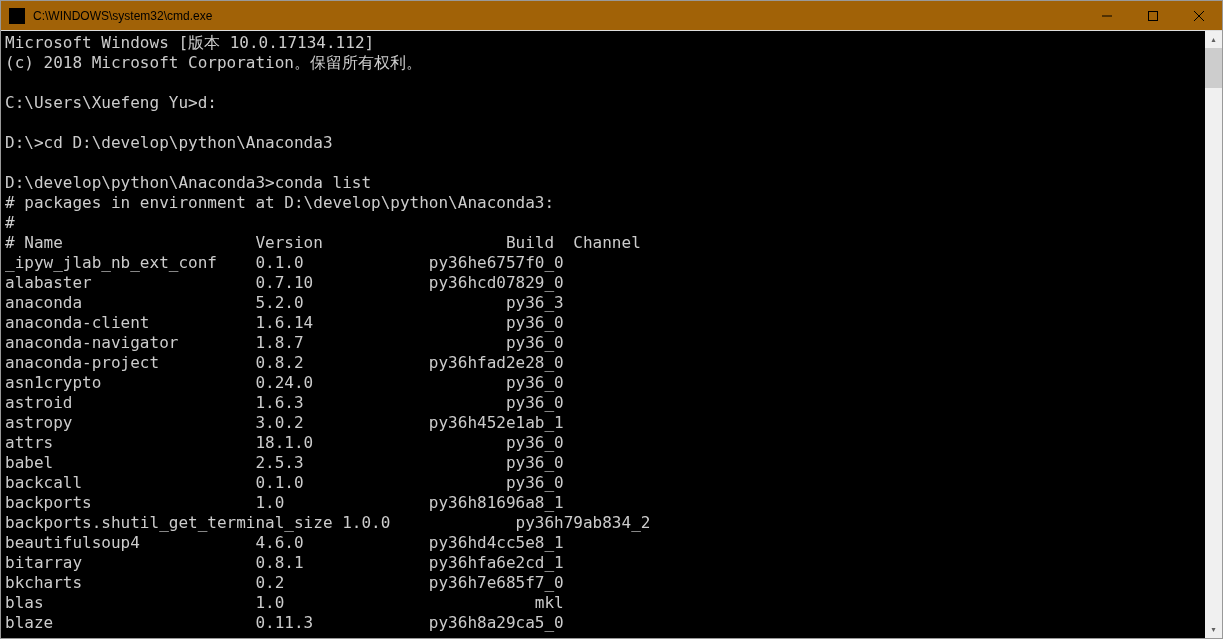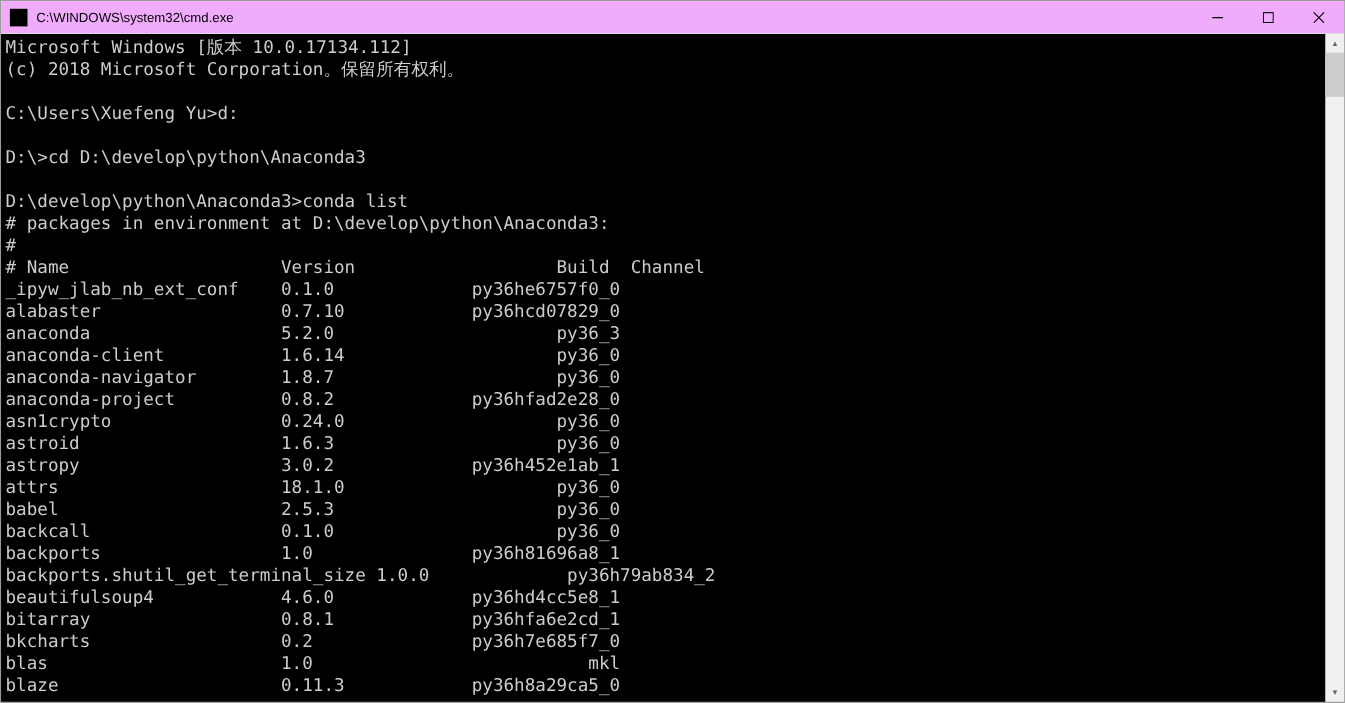--- a/index.html
+++ b/index.html
@@ -12,21 +12,21 @@
       background: #fff;
       width: 1223px;
       height: 639px;
       overflow: hidden;
       border: 1px solid #999;
     }
     .titlebar {
       display: flex;
       align-items: center;
       height: 30px;
-      background: #f0abfc;
+      background: #a16207;
       border-bottom: 1px solid #ddd;
     }
     .titlebar-icon {
       width: 16px;
       height: 16px;
       background: #000;
       margin: 0 8px;
       display: inline-block;
     }
     .titlebar-title {

